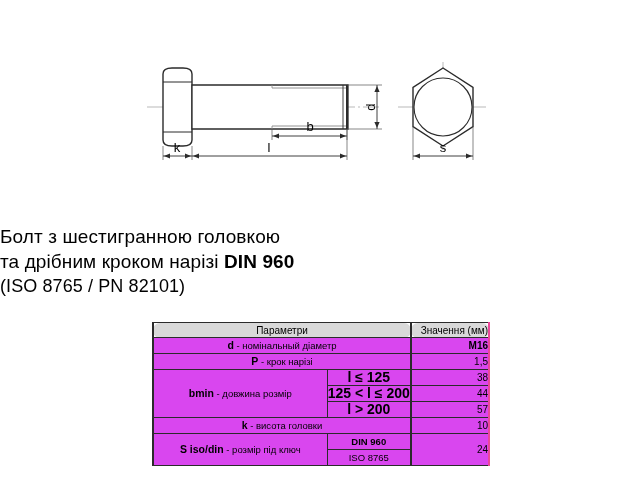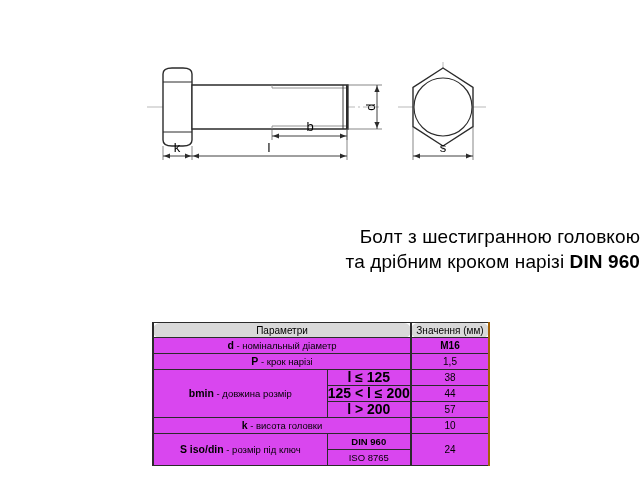--- a/index.html
+++ b/index.html
@@ -24,21 +24,21 @@
     width: 640px;
     height: 200px;
   }
 
   
   #title-block {
     position: absolute;
     left: 0;
     top: 224px;
     width: 640px;
-    text-align: right;
+    text-align: left;
     line-height: 25px;
   }
   .title-line {
     font-size: 19px;
     letter-spacing: 0.1px;
     white-space: nowrap;
   }
   .title-strong {
     font-weight: bold;
   }
@@ -65,21 +65,21 @@
     background: #d946ef;
     line-height: 11px;
   }
   #param-table td.hdr {
     background: #d9d9d9;
     font-size: 10px;
     height: 14px;
     border-radius: 7px;
   }
   #param-table td.outer-left { border-left: 2px solid #2b2b2b; }
-  #param-table td.outer-right { border-right: 2px solid #a16207; }
+  #param-table td.outer-right { border-right: 2px solid #ec4899; text-align: right; }
   .row-top td { border-top: 2px solid #2b2b2b; }
   .row-bottom td { border-bottom: 2px solid #2b2b2b; }
   .val-col {
     border-left: 2px solid #2b2b2b !important;
     font-size: 10px;
   }
   .param-label b,
   .param-label strong {
     font-weight: bold;
     font-size: 10.5px;
@@ -179,20 +179,21 @@
       <polygon points="414,156 420,153.4 420,158.6" fill="#2b2b2b"></polygon>
       <polygon points="472,156 466,153.4 466,158.6" fill="#2b2b2b"></polygon>
       <text x="443" y="152" font-family="Liberation Sans, sans-serif" font-size="13" fill="#000" text-anchor="middle">s</text>
     </g>
   </g>
 </svg>
 
 <div id="title-block">
   <div class="title-line">Болт з шестигранною головкою</div>
   <div class="title-line"><span>та дрібним кроком нарізі </span><span class="title-strong">DIN 960</span></div>
+  <div class="title-line title-sub">(ISO 8765 / PN 82101)</div>
 </div>
 
 <table id="param-table">
   <colgroup>
     <col style="width:174px">
     <col style="width:84px">
     <col style="width:78px">
   </colgroup>
   <tbody>
     <tr class="row-top">

